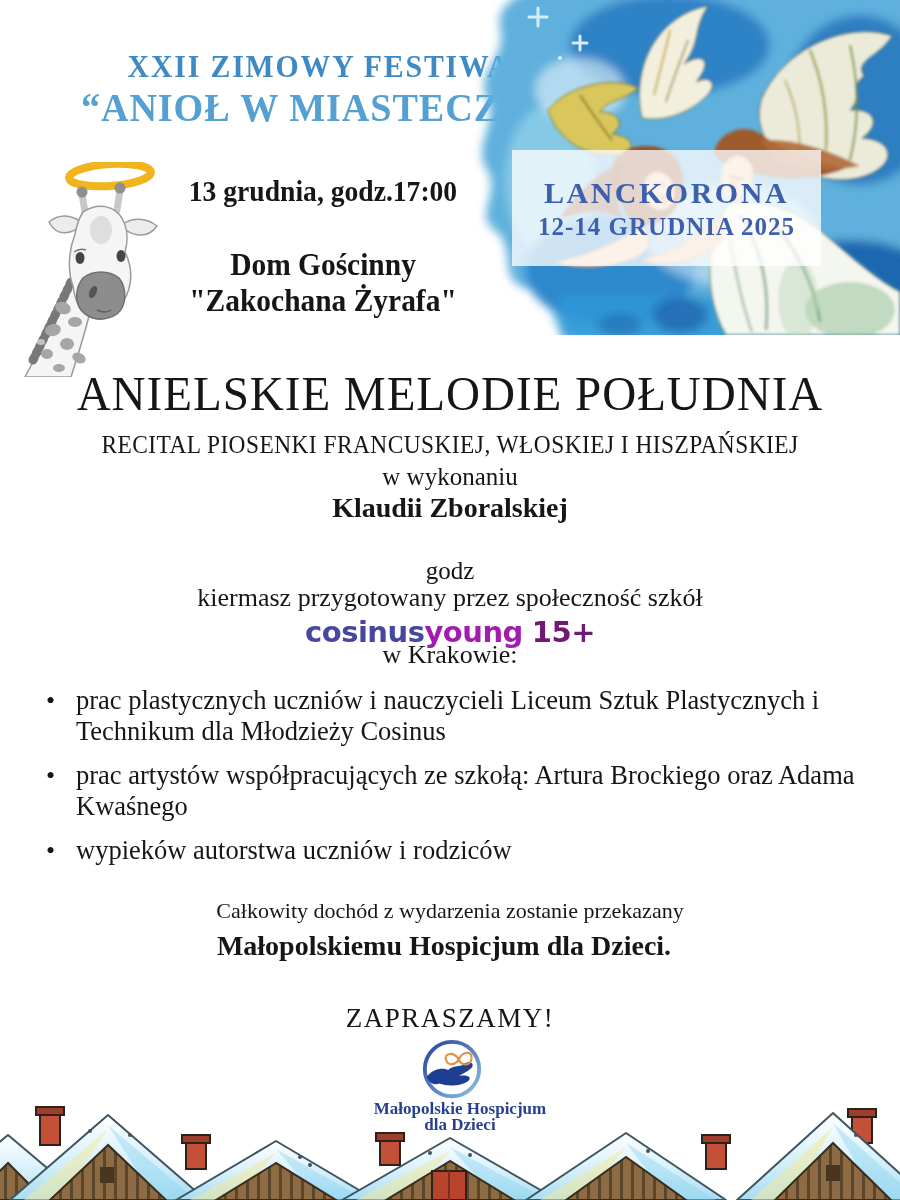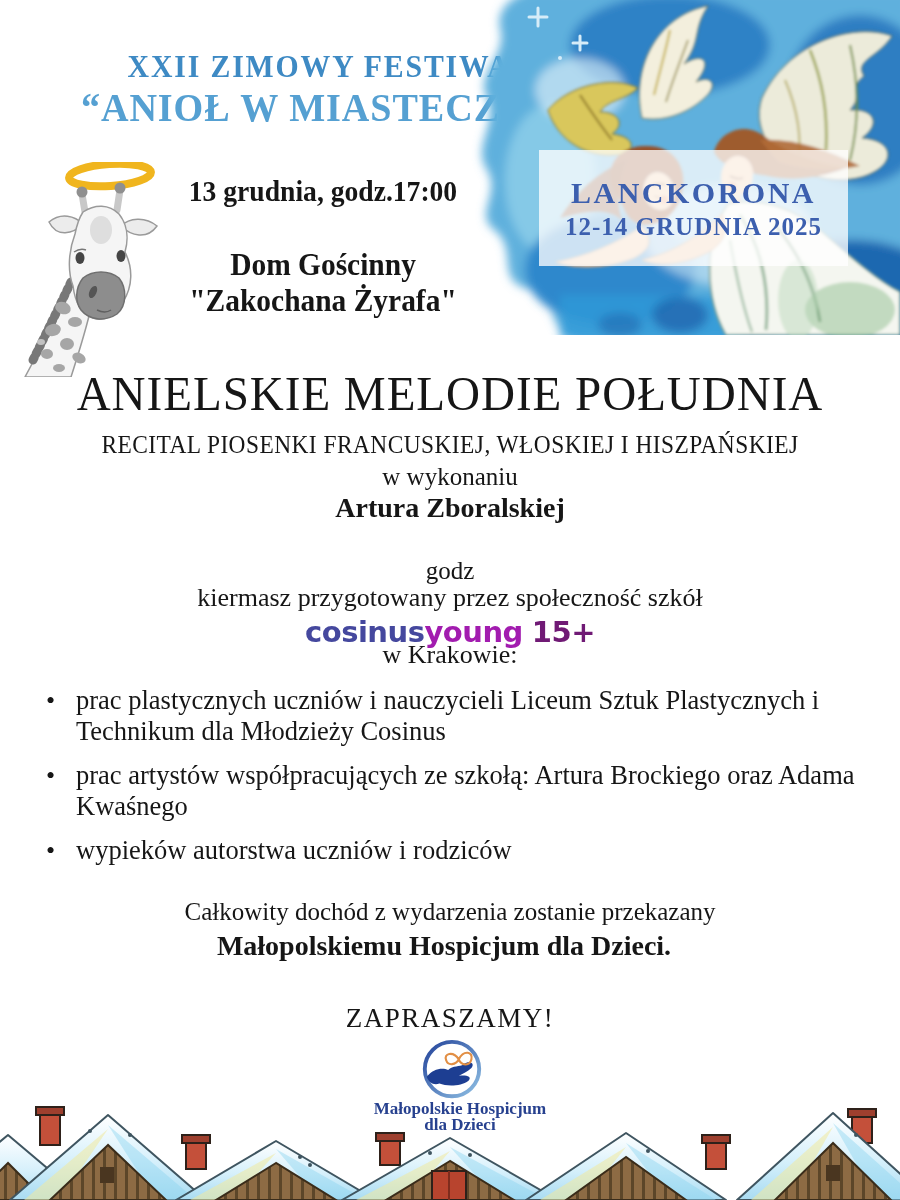--- a/index.html
+++ b/index.html
@@ -10,21 +10,21 @@
   }
   .abs{position:absolute;}
 
   
   .festival{left:28px;top:50px;width:604px;text-align:center;
     transform:scaleX(.93);transform-origin:50% 0;font-weight:700;line-height:1.04;}
   .festival .l1{font-size:32px;letter-spacing:2px;color:#3e8ac4;}
   .festival .l2{font-size:41px;letter-spacing:1px;color:#55a0d2;margin-top:3px;}
 
   
-  .badge{left:539px;top:150px;width:309px;height:116px;
+  .badge{left:512px;top:150px;width:309px;height:116px;
     background:rgba(255,255,255,.76);display:flex;flex-direction:column;
     align-items:center;justify-content:center;color:#3c5fae;font-weight:700;z-index:5;}
   .badge .l1{font-size:30px;letter-spacing:2.5px;}
   .badge .l2{font-size:25px;letter-spacing:1px;margin-top:3px;}
 
   .datetime{left:128px;top:174px;width:390px;text-align:center;font-weight:700;
     font-size:30px;transform:scaleX(.92);transform-origin:50% 0;}
   .venue{left:118px;top:247px;width:410px;text-align:center;font-weight:700;
     font-size:31px;line-height:36px;transform:scaleX(.95);transform-origin:50% 0;}
 
@@ -44,21 +44,21 @@
   .cosinus .p3{color:#701a75;margin-left:9px;}
 
   .krakowie{left:0;top:640px;width:900px;text-align:center;font-size:26px;}
 
   .fair-list{left:46px;top:685px;width:814px;font-size:26.5px;line-height:31px;}
   .fair-item{display:flex;margin-bottom:13px;justify-content:center;}
   .fair-item .dot{width:30px;flex:0 0 30px;}
   .fair-item .dot::before{content:"\2022";font-size:26px;}
   .fair-item .txt{flex:1;}
 
-  .donation1{left:0;top:898px;width:900px;text-align:center;font-size:25px;}
+  .donation1{left:0;top:898px;width:900px;text-align:center;font-size:22px;}
   .donation2{left:0;top:930px;width:888px;text-align:center;font-size:28px;font-weight:700;}
   .invitation{left:0;top:1003px;width:900px;text-align:center;font-size:27px;letter-spacing:1.5px;}
 
   .hospice-logo{left:418px;top:1036px;width:68px;height:68px;z-index:3;}
   .hospice-name{left:320px;top:1101px;width:280px;text-align:center;
     font-size:17px;font-weight:700;color:#27418f;line-height:16px;z-index:3;}
 
   .angel-art{left:430px;top:0;width:470px;height:335px;z-index:1;}
   .giraffe{left:5px;top:162px;width:175px;height:215px;z-index:2;}
   .village{left:0;bottom:0;width:900px;height:95px;z-index:1;}
@@ -174,21 +174,21 @@
 
   <div class="abs datetime">13 grudnia, godz.17:00</div>
   <div class="abs venue">
     <div>Dom Gościnny</div>
     <div>"Zakochana Żyrafa"</div>
   </div>
 
   <div class="abs main-title">ANIELSKIE MELODIE POŁUDNIA</div>
   <div class="abs subtitle">RECITAL PIOSENKI FRANCUSKIEJ, WŁOSKIEJ I HISZPAŃSKIEJ</div>
   <div class="abs wwyk">w wykonaniu</div>
-  <div class="abs performer">Artura Zboralskiej</div>
+  <div class="abs performer">Klaudii Zboralskiej</div>
   <div class="abs oraz">godz</div>
   <div class="abs kiermasz">kiermasz przygotowany przez społeczność szkół</div>
 
   <div class="abs cosinus">
     <span class="p1">cosinus</span><span class="p2">young</span><span class="p3">15+</span>
   </div>
 
   <div class="abs krakowie">w Krakowie:</div>
 
   <div class="abs fair-list">

